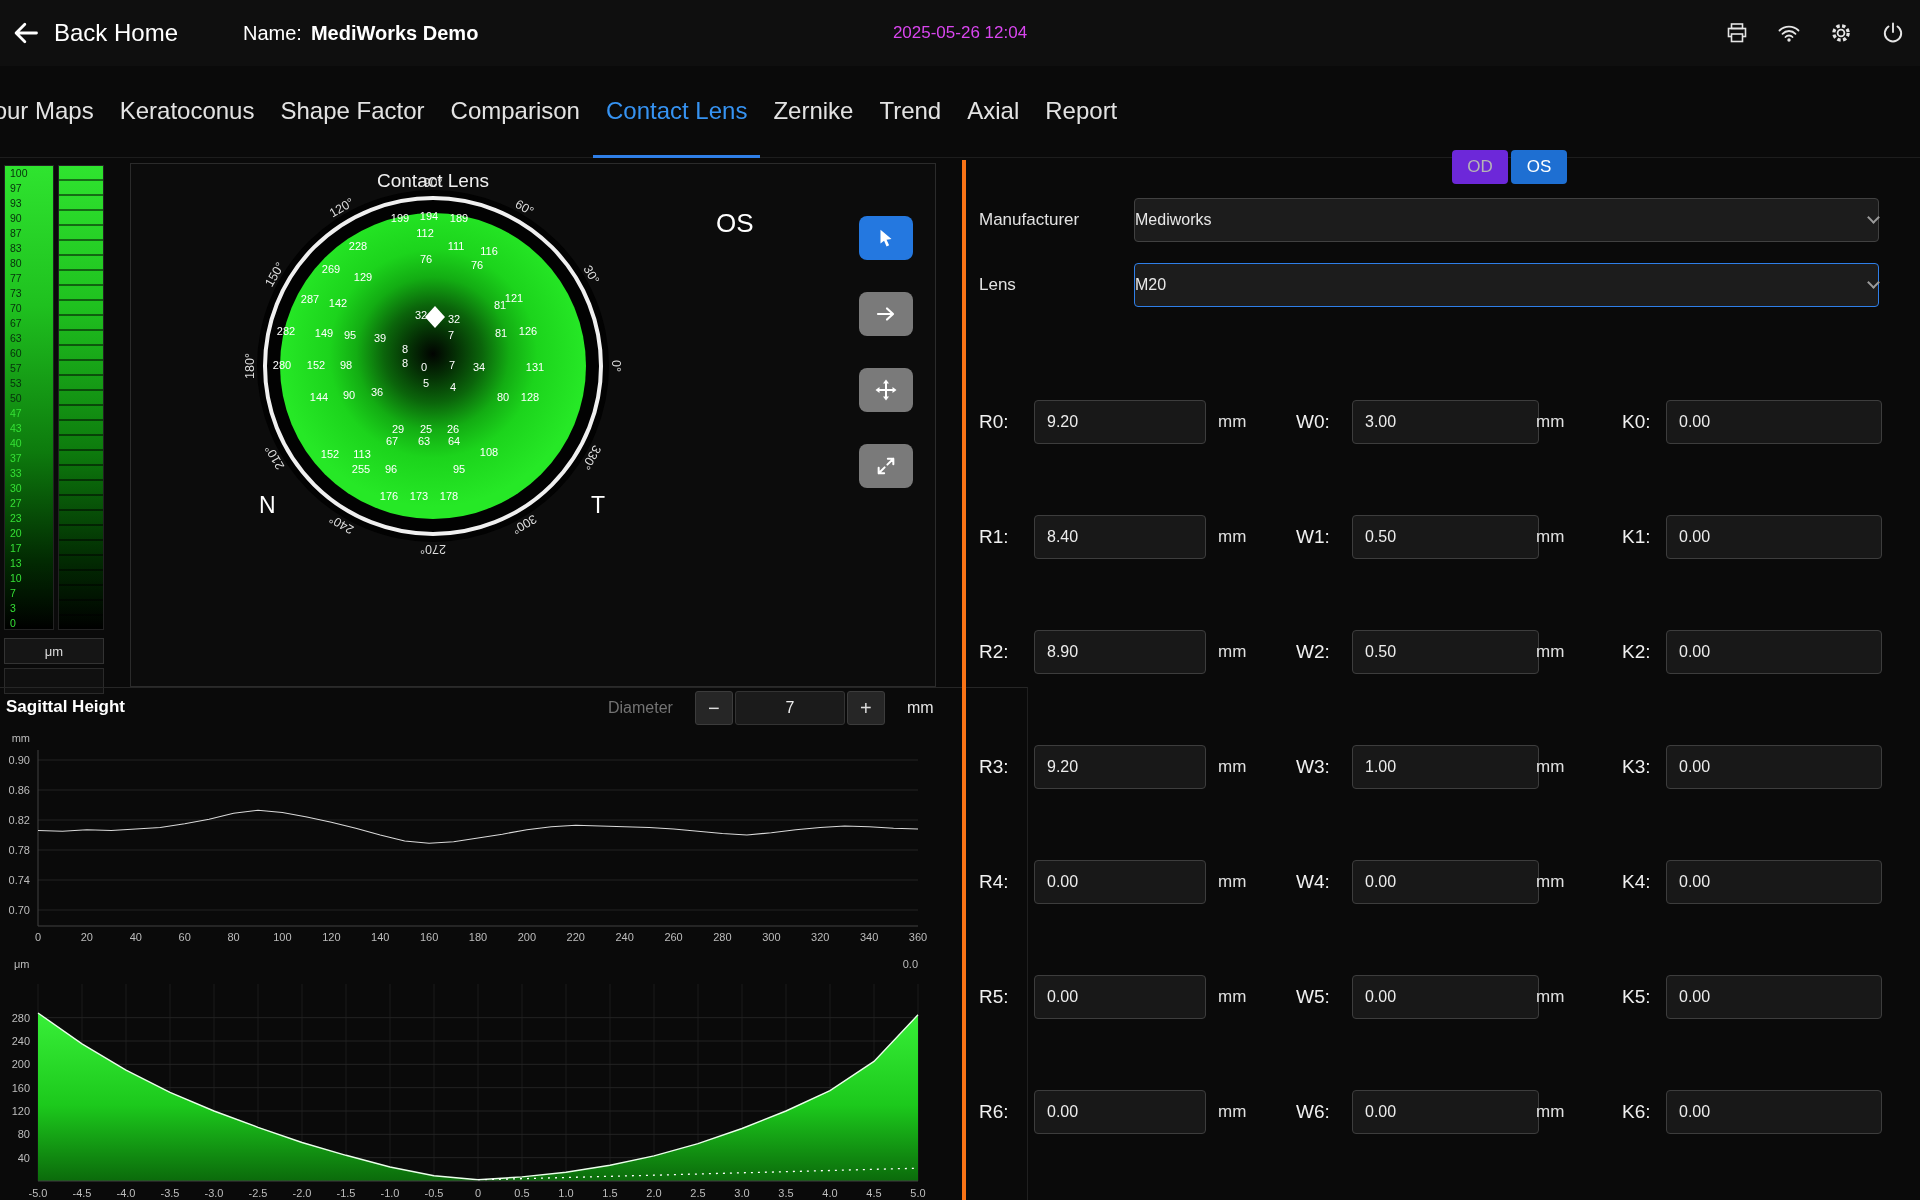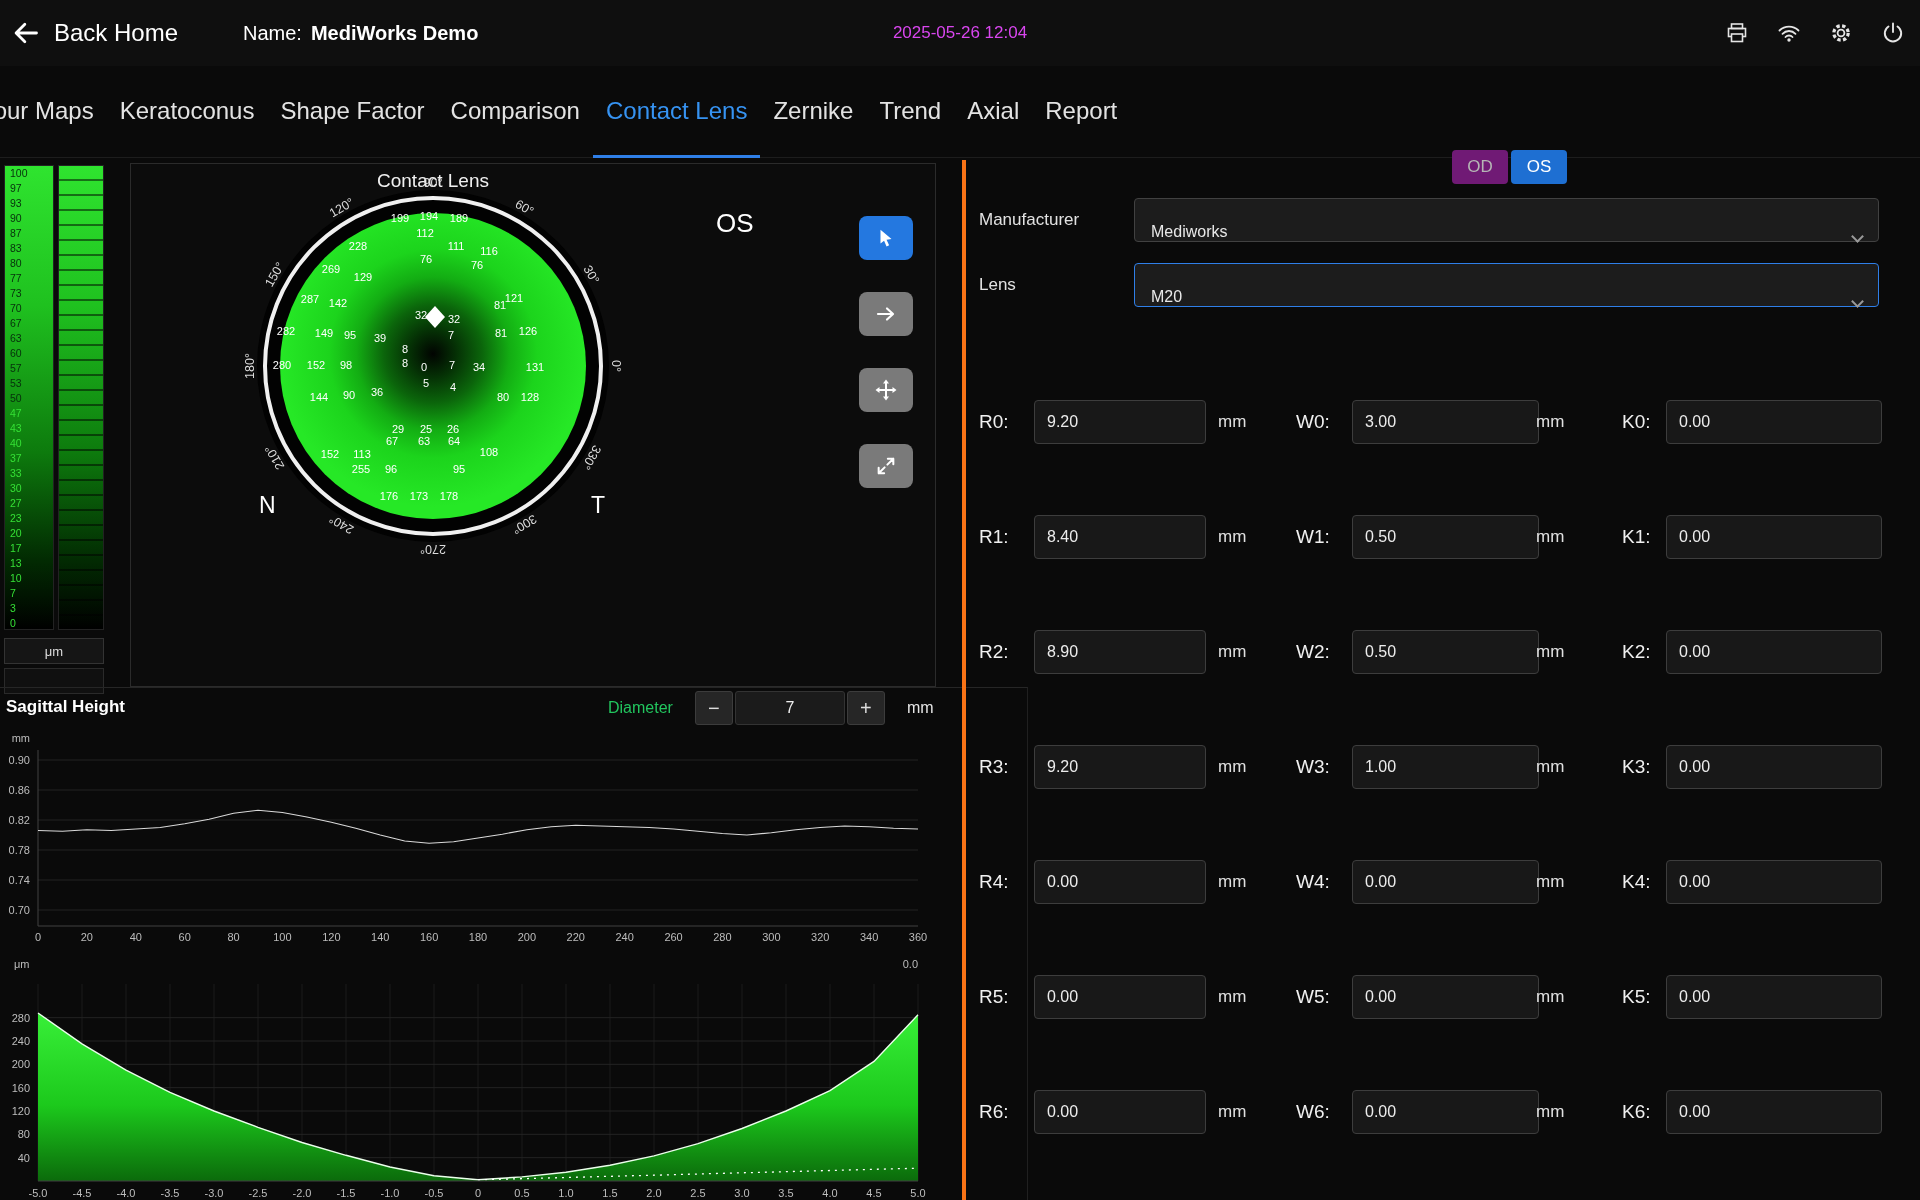--- a/index.html
+++ b/index.html
@@ -17,21 +17,21 @@
   .sysicons { position:absolute; right:14px; top:0; height:66px; display:flex; align-items:center; gap:26px; }
   .sysicons .icon { width:26px; height:26px; display:flex; align-items:center; justify-content:center; cursor:pointer; }
 
   
   .tabbar { position:absolute; left:0; top:66px; width:1920px; height:92px; border-bottom:1px solid #1d1d1d; }
   .tab-list { display:flex; margin-left:-34px; height:92px; }
   .tab { height:92px; display:flex; align-items:center; padding:0 13px; font-size:24px; color:#e3e3e3; border-bottom:3px solid transparent; cursor:pointer; white-space:nowrap; }
   .tab.active { color:#3693f2; border-bottom-color:#2f7fe8; }
   .eye-toggle { position:absolute; left:1452px; top:84px; display:flex; gap:3px; }
   .eye-btn { width:56px; height:34px; display:flex; align-items:center; justify-content:center; font-size:17px; border-radius:4px; cursor:pointer; }
-  .eye-btn.od { background:#701a75; color:#b5b5b5; }
+  .eye-btn.od { background:#6d28d9; color:#b5b5b5; }
   .eye-btn.os { background:#1e6fd2; color:#fff; }
 
   
   .scale { position:absolute; left:4px; top:165px; }
   .scale-nums { position:absolute; left:0; top:0; width:50px; height:465px;
     background:linear-gradient(to bottom,#2fe42f,#1fc11f 30%,#0d7a0d 62%,#022b02 85%,#000); border:1px solid #222; }
   .scale-row { height:15px; line-height:15px; font-size:10.5px; padding-left:5px; color:#35e035; }
   .scale-row.dark { color:#07300c; }
   .scale-bar { position:absolute; left:54px; top:0; width:46px; height:465px; border:1px solid #222;
     background-image:repeating-linear-gradient(to bottom, rgba(0,0,0,0) 0 13px, rgba(0,0,0,.5) 13px 15px),
@@ -52,41 +52,41 @@
   .deg { font-size:12.5px; fill:#dcdcdc; }
   .tool { position:absolute; left:728px; width:54px; height:44px; border-radius:8px; background:#7a7a7a;
     display:flex; align-items:center; justify-content:center; cursor:pointer; }
   .tool.active { background:#2478e0; }
 
   
   .sagittal-section { position:absolute; left:0; top:687px; width:1028px; height:513px;
     border-top:1px solid #262626; border-right:1px solid #202020; }
   .sag-title { position:absolute; left:6px; top:9px; font-size:17px; font-weight:bold; color:#fff; }
   .diam-ctrl { position:absolute; left:608px; top:3px; display:flex; align-items:center; }
-  .diam-lbl { font-size:16px; color:#22c55e; margin-right:22px; }
+  .diam-lbl { font-size:16px; color:#737373; margin-right:22px; }
   .stepbtn { width:38px; height:34px; background:#262626; border:1px solid #3c3c3c; color:#ddd; font-size:20px;
     display:flex; align-items:center; justify-content:center; border-radius:3px; cursor:pointer; }
   .stepval { width:110px; height:34px; background:#1b1b1b; border:1px solid #333; color:#eee; font-size:16px;
     text-align:center; margin:0 2px; border-radius:3px; font-family:"Liberation Sans", sans-serif; }
   .diam-unit { font-size:16px; color:#e6e6e6; margin-left:22px; }
   #line-chart { position:absolute; left:0; top:42px; }
   #area-chart { position:absolute; left:0; top:268px; }
   svg .tick { font-size:11px; fill:#bdbdbd; font-family:"Liberation Sans", sans-serif; }
   svg .grid { stroke:#232323; stroke-width:1; }
   svg .gridv { stroke:#1b1b1b; stroke-width:1; }
   svg .axis { stroke:#404040; stroke-width:1; }
   .sagline { fill:none; stroke:#d9d9d9; stroke-width:1.1; }
   .areatop { fill:none; stroke:#ebffeb; stroke-width:1.4; }
   .dotline { fill:none; stroke:#fff; stroke-width:1.3; stroke-dasharray:2 5; }
 
   
   .form-panel { position:absolute; left:962px; top:160px; width:958px; height:1040px; border-left:4px solid #f97316; }
   .fp-lbl { position:absolute; font-size:17px; color:#e2e2e2; }
   .dropdown { position:absolute; left:168px; width:745px; height:44px; background:#1c1c1c; border:1px solid #414141;
-    border-radius:4px; display:flex; align-items:flex-end; justify-content:space-between; padding:0 16px; font-size:16px;
+    border-radius:4px; display:flex; align-items:center; justify-content:space-between; padding:0 0; font-size:16px;
     color:#e8e8e8; cursor:pointer; }
   .dropdown.hl { border:1px solid #2f7fe8; }
   .chev { width:9px; height:9px; border-right:2px solid #9a9a9a; border-bottom:2px solid #9a9a9a; transform:rotate(45deg); margin-top:-5px; }
   .form-row { position:absolute; left:0; width:100%; height:44px; }
   .flbl { position:absolute; top:0; line-height:44px; font-size:19px; color:#f0f0f0; }
   .rl { left:13px; } .wl { left:330px; } .kl { left:656px; }
   .fin { position:absolute; top:0; height:44px; background:#181818; border:1px solid #3d3d3d; border-radius:4px;
     color:#ececec; font-size:16px; padding:0 12px; font-family:"Liberation Sans", sans-serif; }
   .rin { left:68px; width:172px; } .win { left:386px; width:187px; } .kin { left:700px; width:216px; }
   .funit { position:absolute; top:0; line-height:44px; font-size:17px; color:#e0e0e0; }

